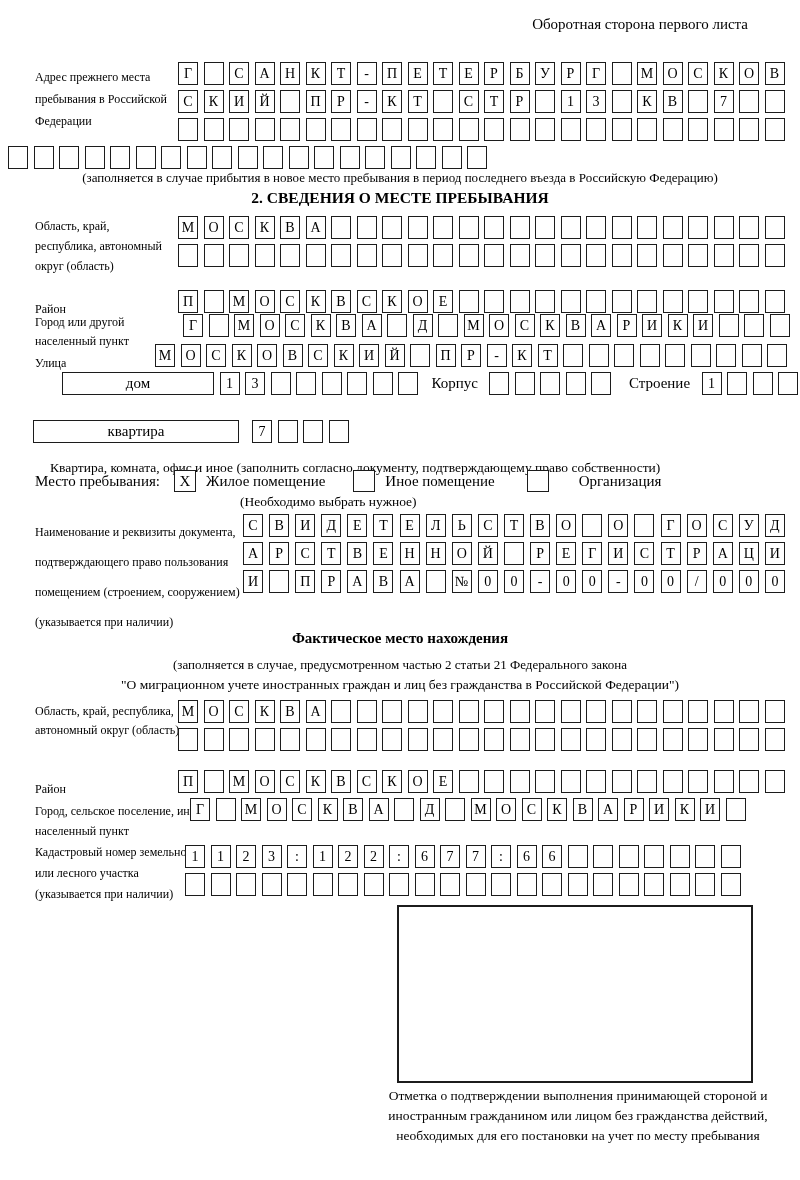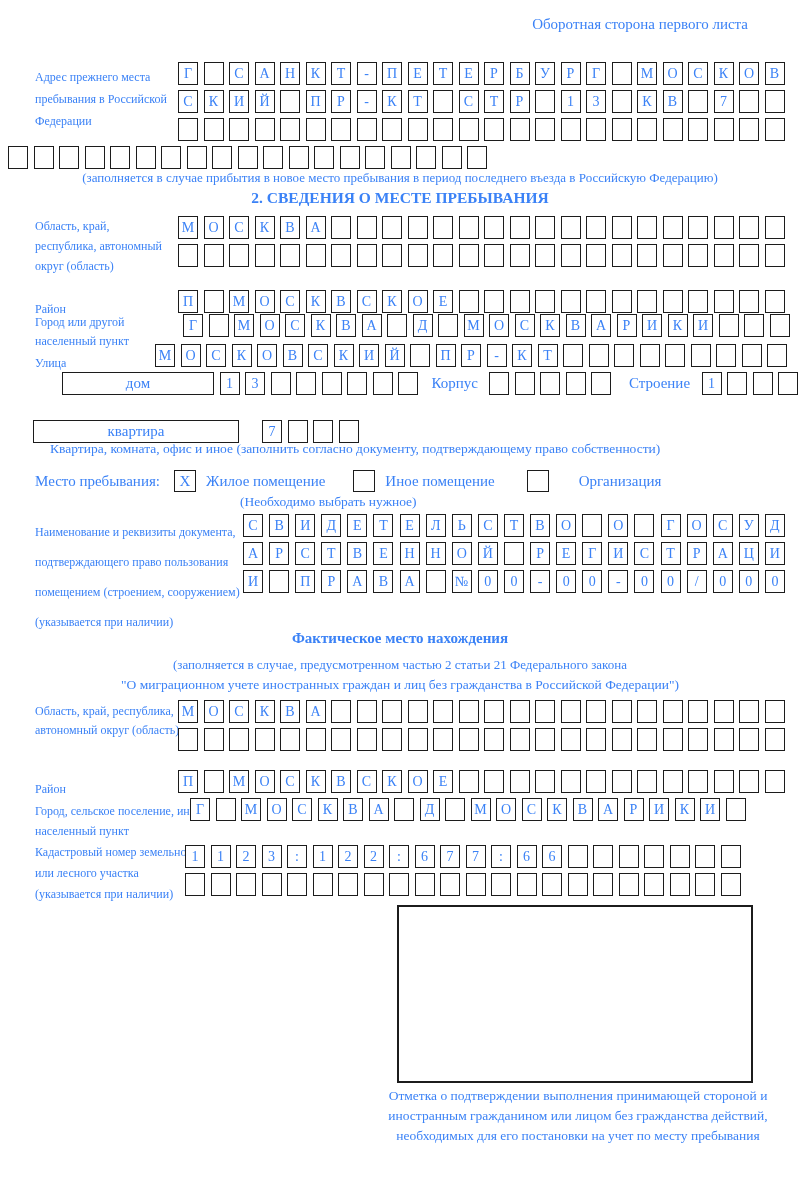--- a/index.html
+++ b/index.html
@@ -1,18 +1,18 @@
 <!DOCTYPE html>
 <html><head>
 <meta charset="utf-8">
 <style>
   html,body { margin:0; padding:0; background:#fff; }
   .page {
     position:relative; width:800px; height:1180px; background:#ffffff;
-    color:#3b82f6; font-family:"Liberation Serif","DejaVu Serif",serif;
+    color:#000000; font-family:"Liberation Serif","DejaVu Serif",serif;
     overflow:hidden;
   }
   .abs { position:absolute; }
   .lbl { position:absolute; font-size:12px; line-height:22px;margin-top:6px; }
   .cap { position:absolute; left:0; width:800px; text-align:center; font-size:13px; }
   .bold { font-weight:bold; }
   .cells { position:absolute; display:flex; gap:5.5px; }
   .cells.g6 { gap:6.1px; }
   .cell {
     flex:0 0 20px; width:20px; height:23px; box-sizing:border-box;
@@ -303,30 +303,30 @@
       </div>
     <span style="font-size:15px; margin:0 6px 0 12px;">Строение</span>
     <div class="cells" style="position:static;">
         <span class="cell">1</span>
         <span class="cell"></span>
         <span class="cell"></span>
         <span class="cell"></span>
       </div>
   </div>
 
-  <div class="inlinerow" style="left:33px; top:420px; gap:23px;">
+  <div class="inlinerow" style="left:33px; top:420px; gap:13px;">
     <div class="wbox" style="width:206px;">квартира</div>
     <div class="cells" style="position:static;">
         <span class="cell">7</span>
         <span class="cell"></span>
         <span class="cell"></span>
         <span class="cell"></span>
       </div>
   </div>
-  <div class="smallcap" style="left:50px; top:441px;">Квартира, комната, офис и иное (заполнить согласно документу, подтверждающему право собственности)</div>
+  <div class="smallcap" style="left:50px; top:460px;">Квартира, комната, офис и иное (заполнить согласно документу, подтверждающему право собственности)</div>
 
   <div class="inlinerow" style="left:35px; top:470px;">
     <span style="font-size:15px;">Место пребывания:</span>
     <span class="chk" style="margin-left:14px;">X</span>
     <span style="font-size:15px; margin-left:10px;">Жилое помещение</span>
     <span class="chk" style="margin-left:28px;"></span>
     <span style="font-size:15px; margin-left:10px;">Иное помещение</span>
     <span class="chk" style="margin-left:32px;"></span>
     <span style="font-size:15px; margin-left:30px;">Организация</span>
   </div>

